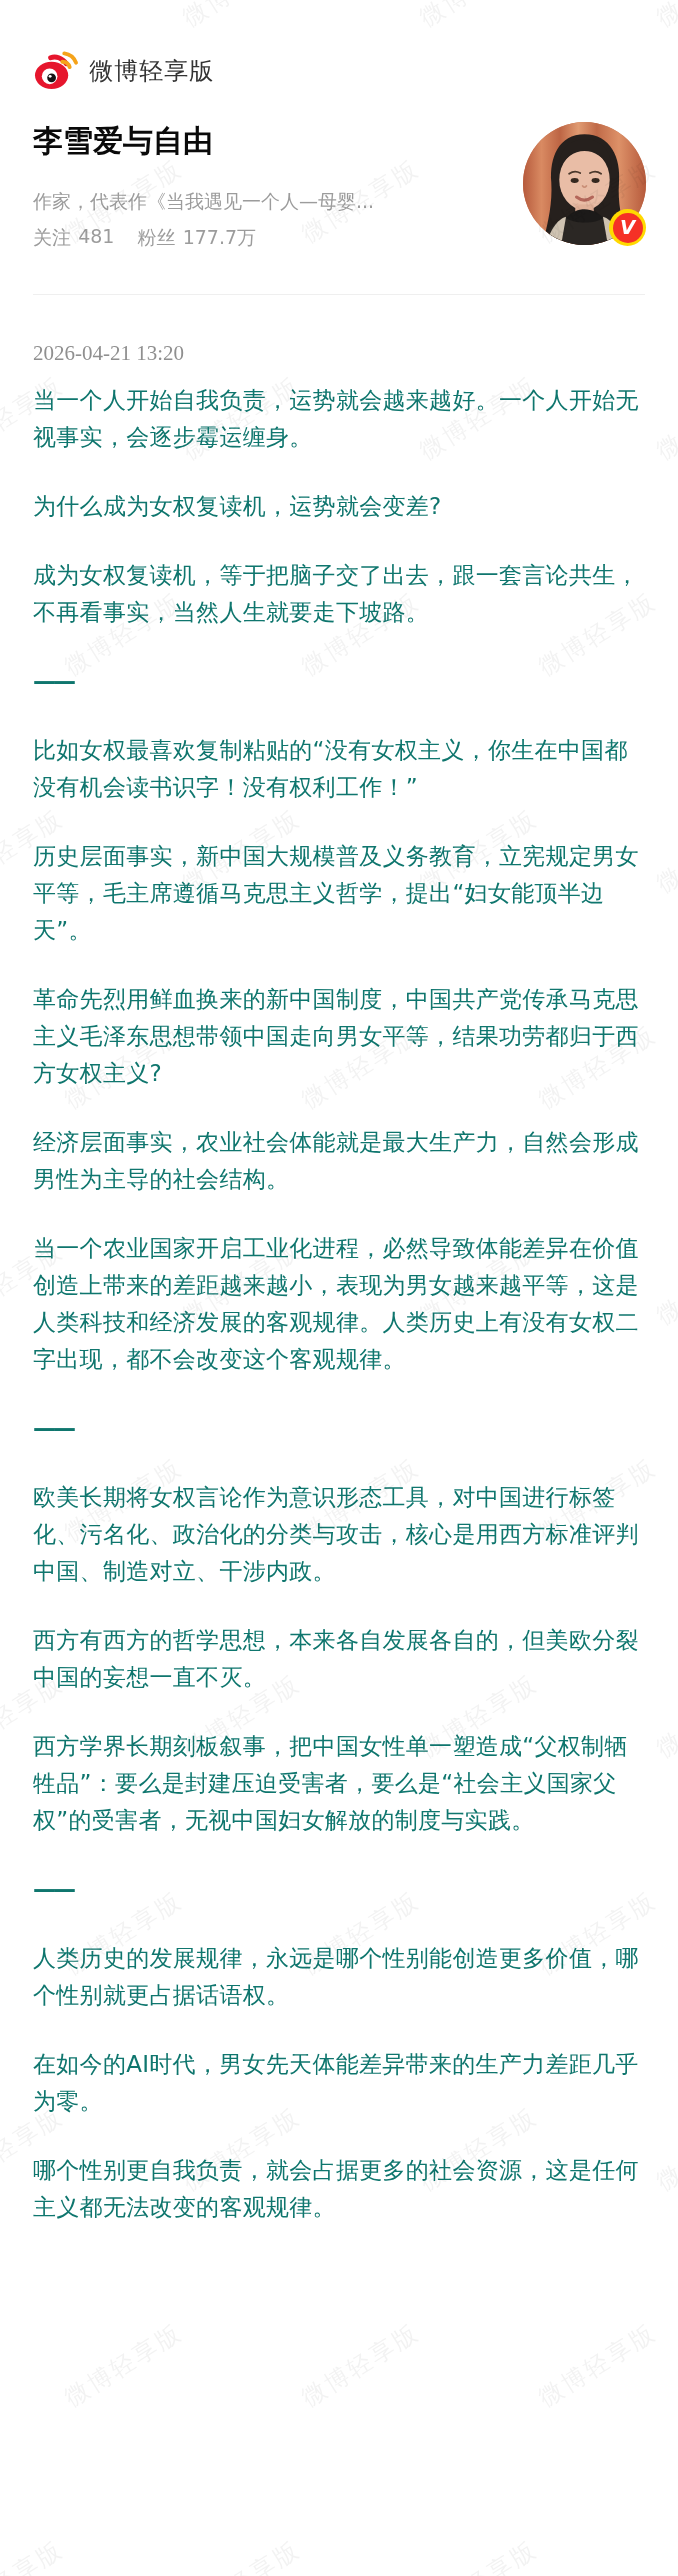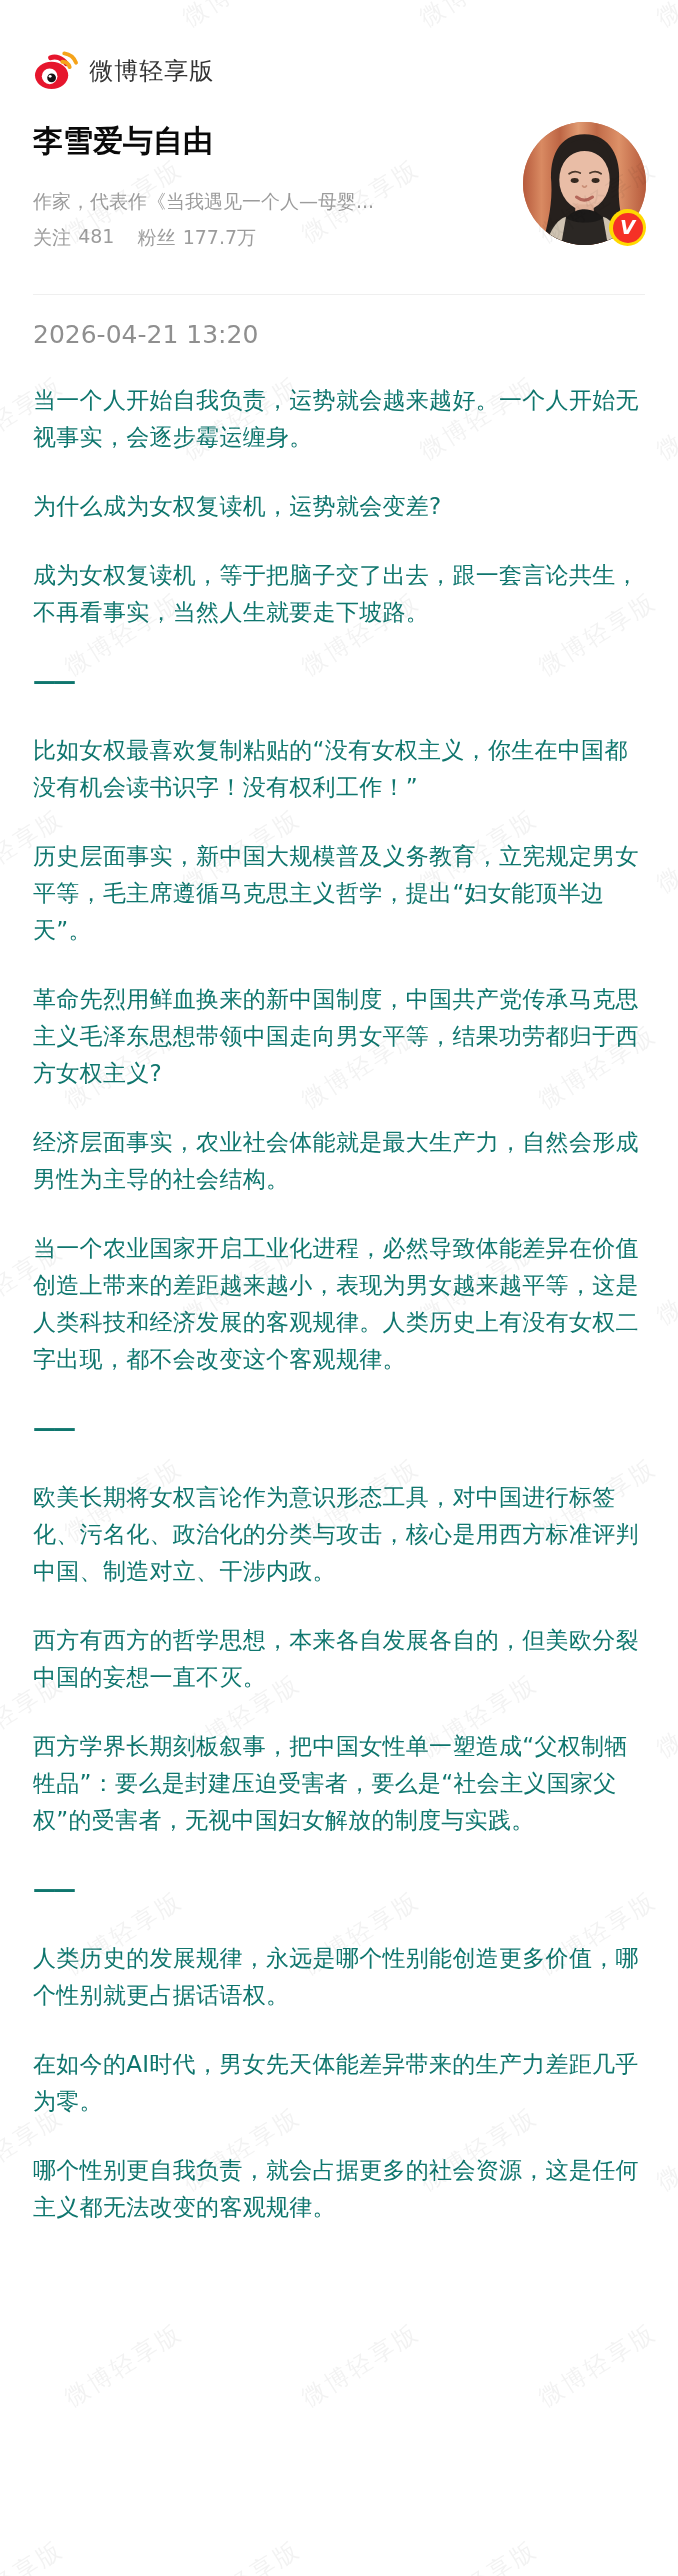--- a/index.html
+++ b/index.html
@@ -20,21 +20,21 @@
   .stat{display:flex;gap:7.2px;align-items:flex-start;}
   .avatar-wrap{position:absolute;right:32px;top:122px;width:123px;height:123px;z-index:2;}
   .avatar{width:123px;height:123px;border-radius:50%;overflow:hidden;background:#c97a55;}
   .v-badge{position:absolute;right:0px;bottom:-1px;width:37px;height:37px;border-radius:50%;
            background:#ffd900;display:flex;align-items:center;justify-content:center;}
   .v-badge-inner{width:30px;height:30px;border-radius:50%;background:#f53126;color:#fff;
                  display:flex;align-items:center;justify-content:center;
                  font-weight:800;font-style:italic;font-size:19.6px;}
   .divider{position:absolute;left:33px;right:33px;height:1px;background:#efefef;z-index:2;}
   #divider-1{top:294px;}
-  .timestamp{position:absolute;left:33px;top:320px;font-size:25px;color:#8f8f8f;z-index:2;}
+  .timestamp{position:absolute;left:33px;top:341px;font-size:21px;color:#8f8f8f;z-index:2;font-family:Liberation Serif, serif;}
   
   #post-body{position:absolute;left:33px;top:382px;width:613px;height:2906px;overflow:hidden;z-index:2;}
   .post-para{font-size:23px;line-height:37px;color:#0f766e;margin:0 0 32px 0;letter-spacing:0.3px;}
   .post-para.dash{font-weight:700;letter-spacing:-3.1px;}
 </style>
 </head>
 <body>
 
 <div id="page">
 

